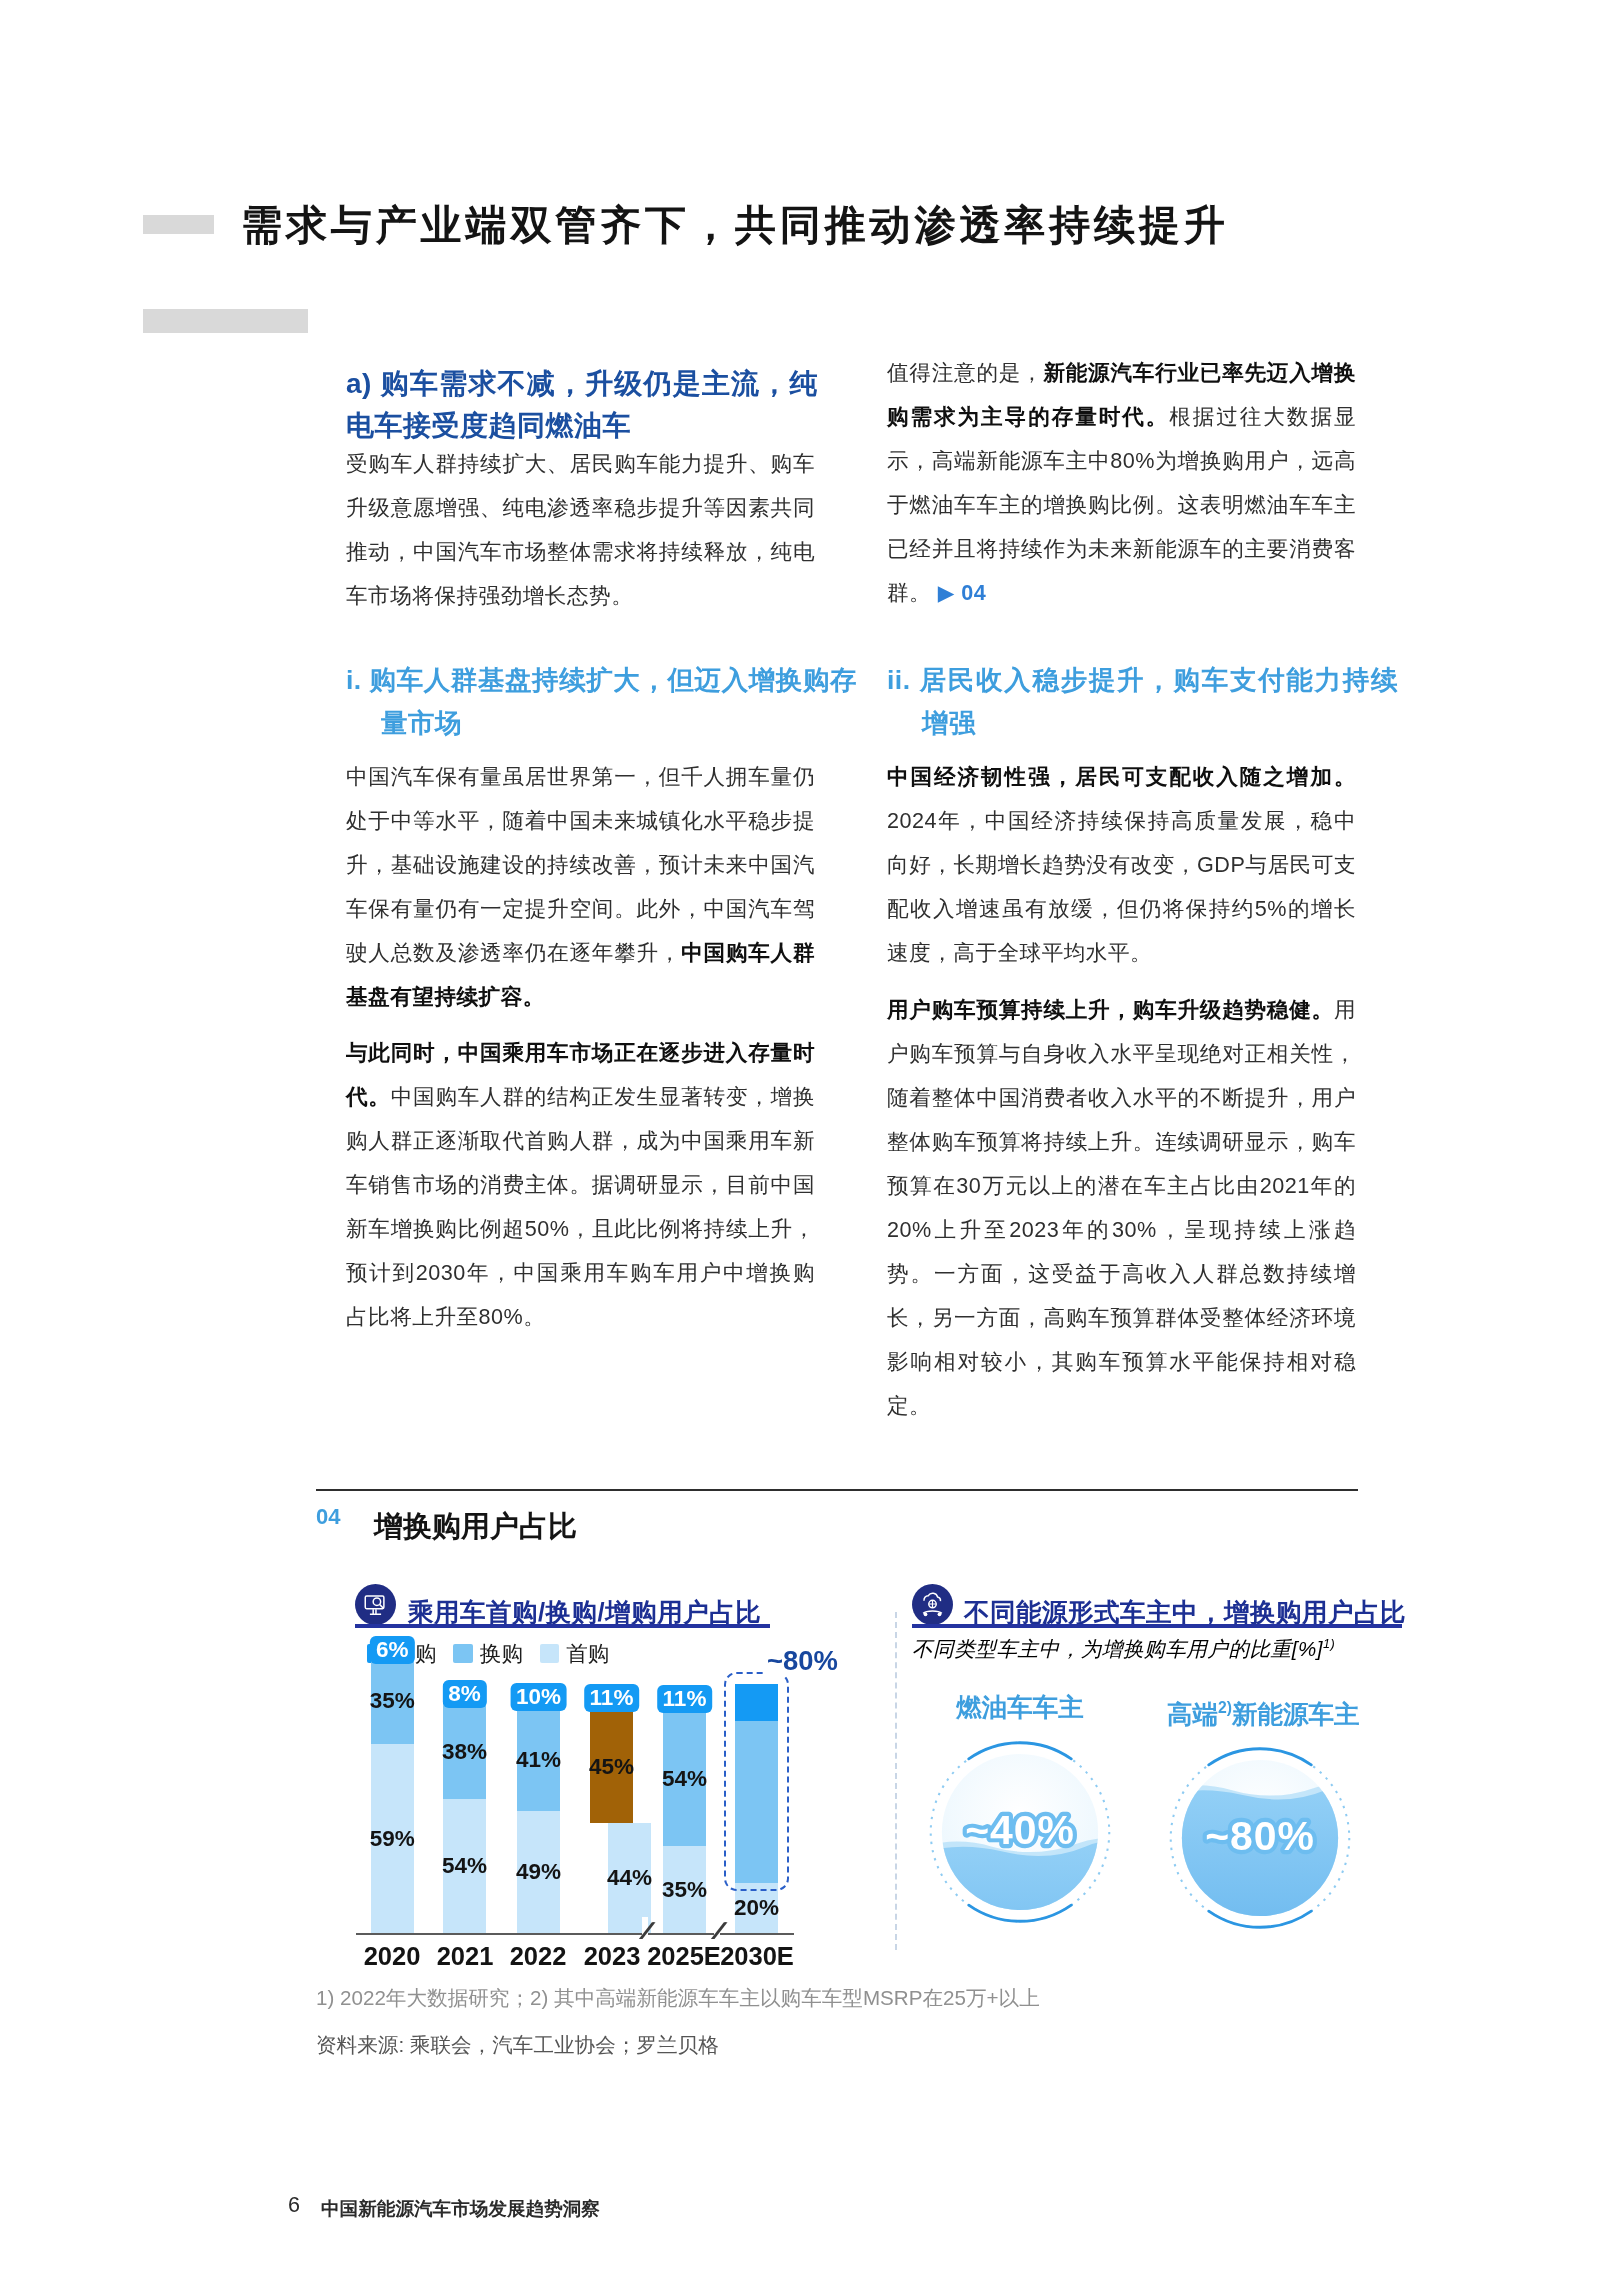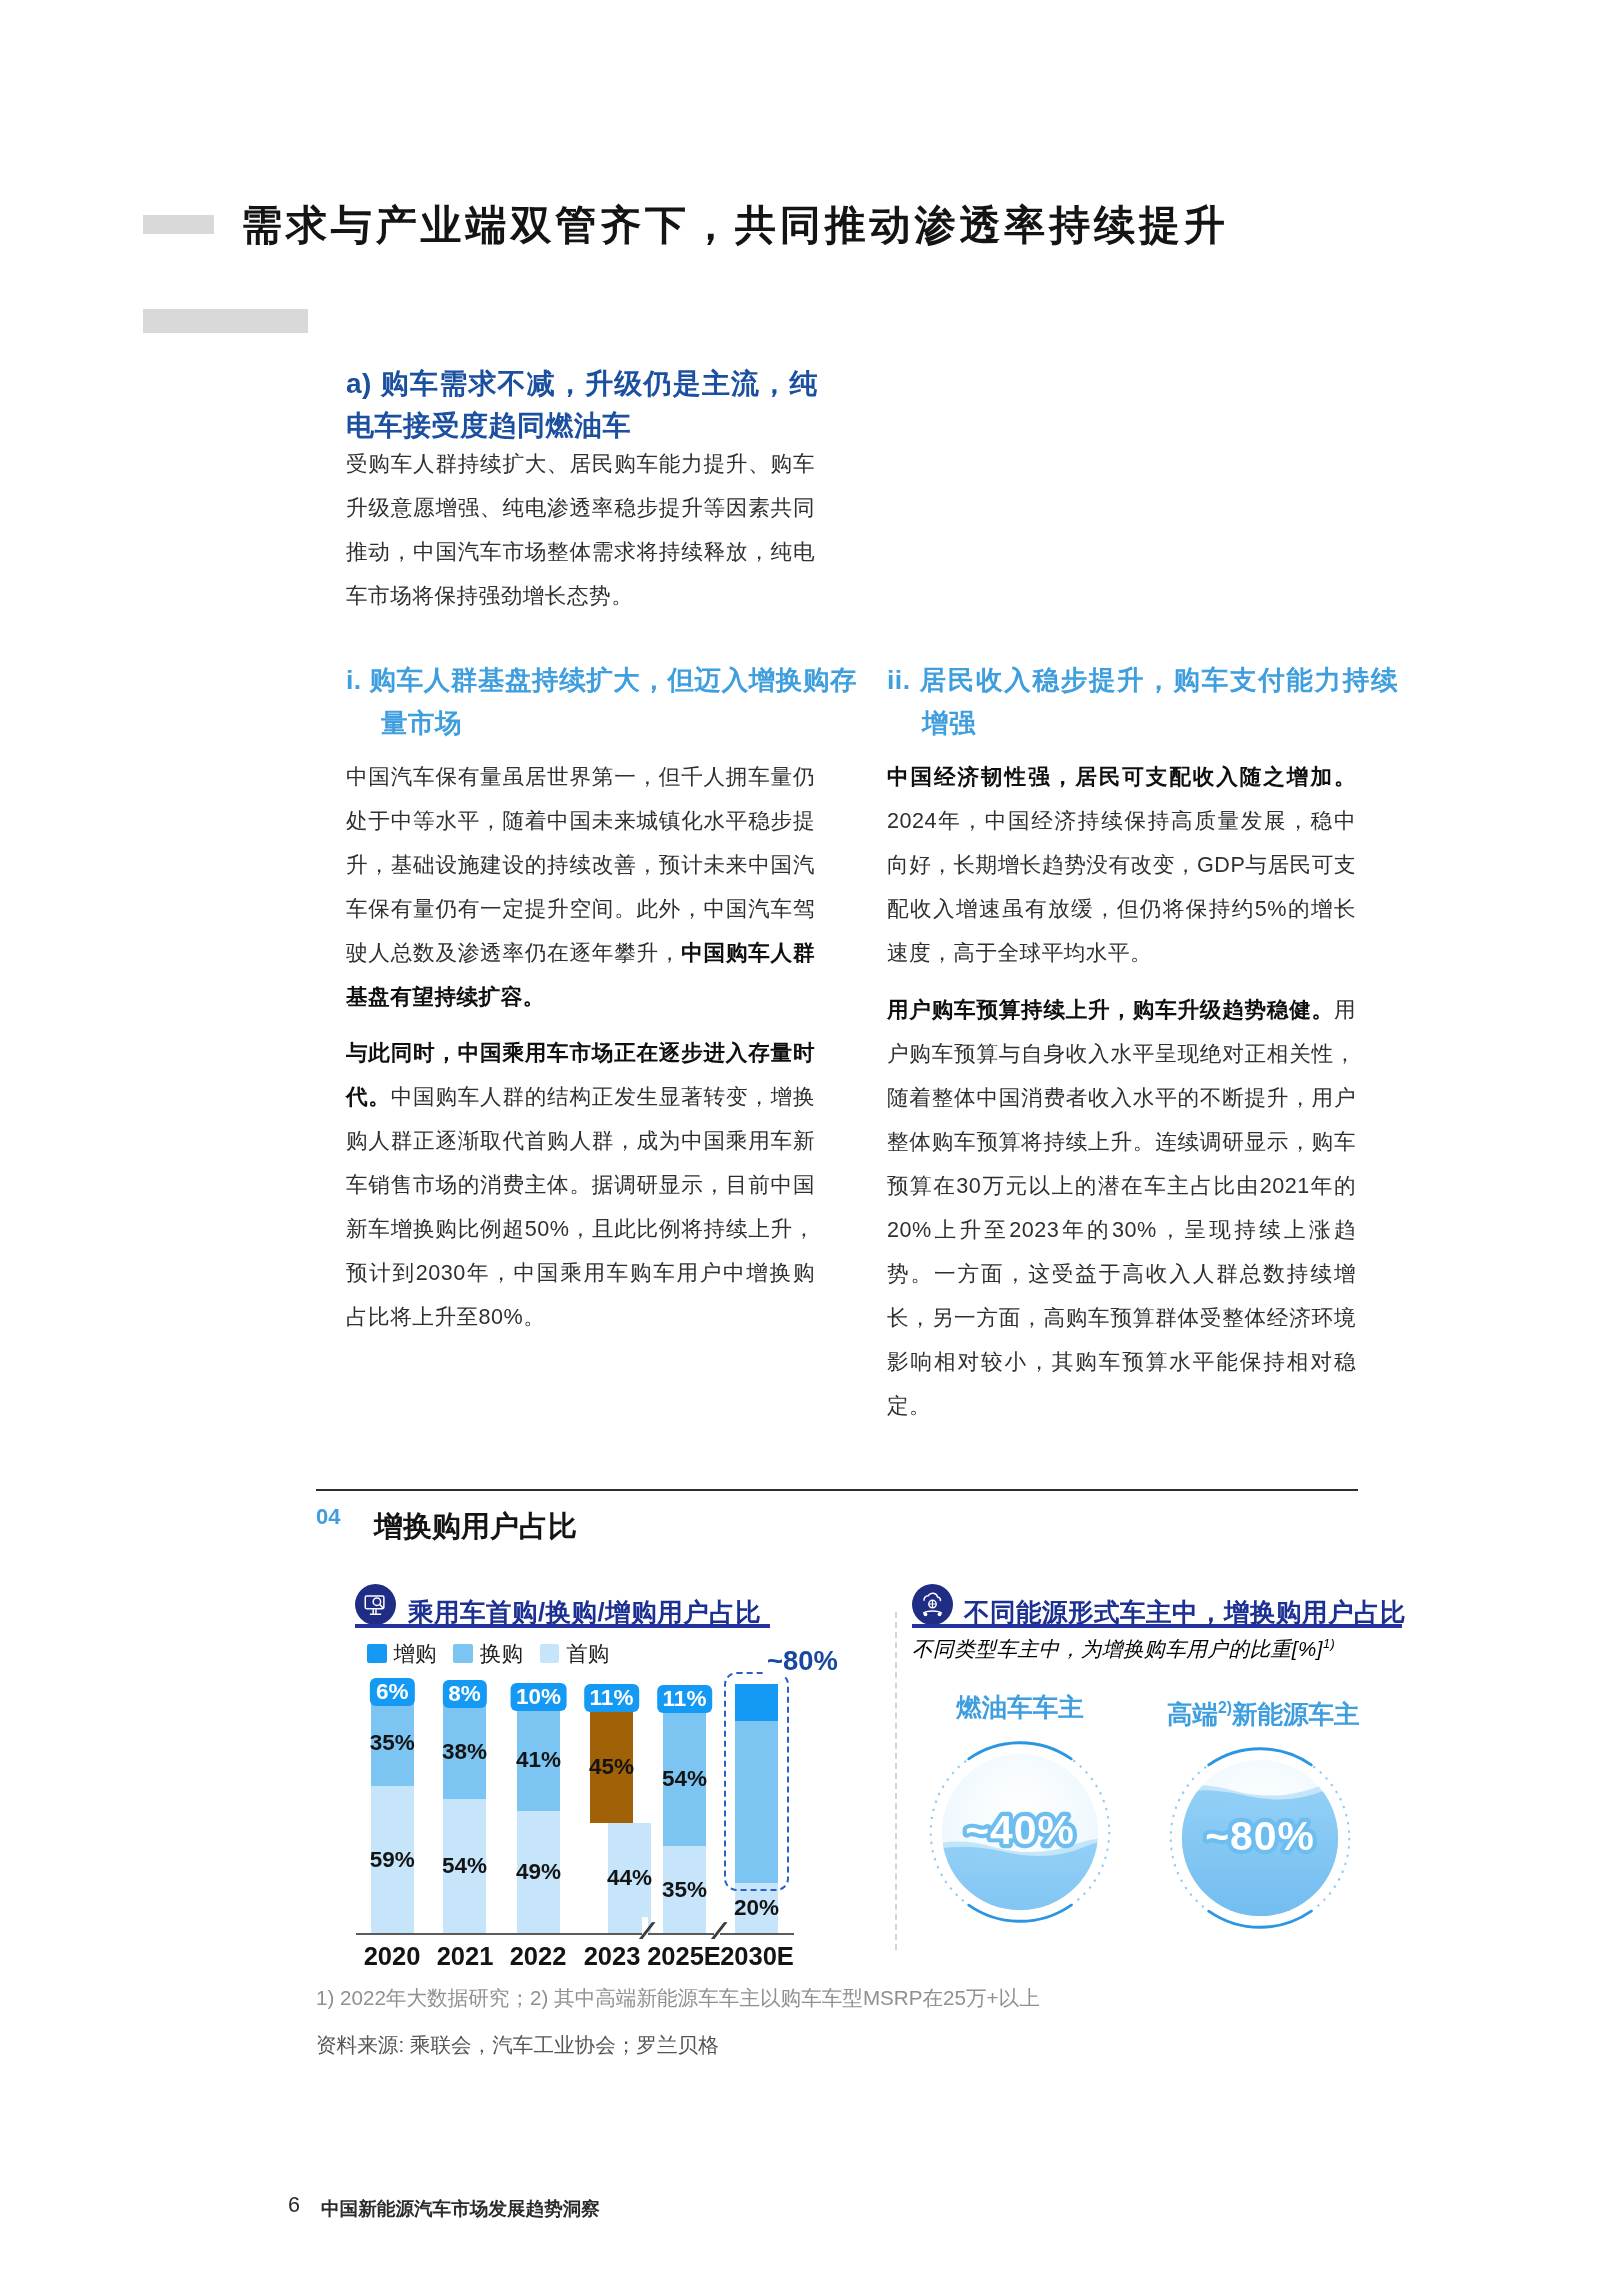--- a/index.html
+++ b/index.html
@@ -103,20 +103,24 @@
   <h3 class="subhead colL" style="top:659px;"><span class="num">i.</span><span>购车人群基盘持续扩大，但迈入增换购存量市场</span></h3>
 
   <p class="tblock colL" style="top:755px;">
     <span>中国汽车保有量虽居世界第一，但千人拥车量仍处于中等水平，随着中国未来城镇化水平稳步提升，基础设施建设的持续改善，预计未来中国汽车保有量仍有一定提升空间。此外，中国汽车驾驶人总数及渗透率仍在逐年攀升，</span><b>中国购车人群基盘有望持续扩容。</b>
   </p>
 
   <p class="tblock colL" style="top:1031px;">
     <b>与此同时，中国乘用车市场正在逐步进入存量时代。</b><span>中国购车人群的结构正发生显著转变，增换购人群正逐渐取代首购人群，成为中国乘用车新车销售市场的消费主体。据调研显示，目前中国新车增换购比例超50%，且此比例将持续上升，预计到2030年，中国乘用车购车用户中增换购占比将上升至80%。</span>
   </p>
 
+  <p class="tblock colR" style="top:351px;">
+    <span>值得注意的是，</span><b>新能源汽车行业已率先迈入增换购需求为主导的存量时代。</b><span>根据过往大数据显示，高端新能源车主中80%为增换购用户，远高于燃油车车主的增换购比例。这表明燃油车车主已经并且将持续作为未来新能源车的主要消费客群。</span>
+    <span class="fig-marker">▶ 04</span>
+  </p>
 
   <h3 class="subhead colR" style="top:659px;"><span class="num">ii.</span><span>居民收入稳步提升，购车支付能力持续增强</span></h3>
 
   <p class="tblock colR" style="top:755px;">
     <b>中国经济韧性强，居民可支配收入随之增加。</b><span>2024年，中国经济持续保持高质量发展，稳中向好，长期增长趋势没有改变，GDP与居民可支配收入增速虽有放缓，但仍将保持约5%的增长速度，高于全球平均水平。</span>
   </p>
 
   <p class="tblock colR" style="top:988px;">
     <b>用户购车预算持续上升，购车升级趋势稳健。</b><span>用户购车预算与自身收入水平呈现绝对正相关性，随着整体中国消费者收入水平的不断提升，用户整体购车预算将持续上升。连续调研显示，购车预算在30万元以上的潜在车主占比由2021年的20%上升至2023年的30%，呈现持续上涨趋势。一方面，这受益于高收入人群总数持续增长，另一方面，高购车预算群体受整体经济环境影响相对较小，其购车预算水平能保持相对稳定。</span>
   </p>
@@ -154,21 +158,21 @@
 
   <div class="bar-chart">
     <div class="axis"></div>
   <div class="bar-col" style="left: 14.7px;">
         <div class="seg" style="height: 15px; background: rgb(20, 154, 244);">
           <span class="seg-label badge">6%</span>
         </div>
         <div class="seg" style="height: 87px; background: rgb(124, 197, 243);">
           <span class="seg-label">35%</span>
         </div>
-        <div class="seg" style="height: 147px; background: rgb(198, 229, 250);">
+        <div class="seg" style="height: 189px; background: rgb(198, 229, 250);">
           <span class="seg-label">59%</span>
         </div>
       </div>
       <div class="x-label" style="left: 36px;">2020</div>
       <div class="bar-col" style="left: 87px;">
         <div class="seg" style="height: 20px; background: rgb(20, 154, 244);">
           <span class="seg-label badge">8%</span>
         </div>
         <div class="seg" style="height: 95px; background: rgb(124, 197, 243);">
           <span class="seg-label">38%</span>

